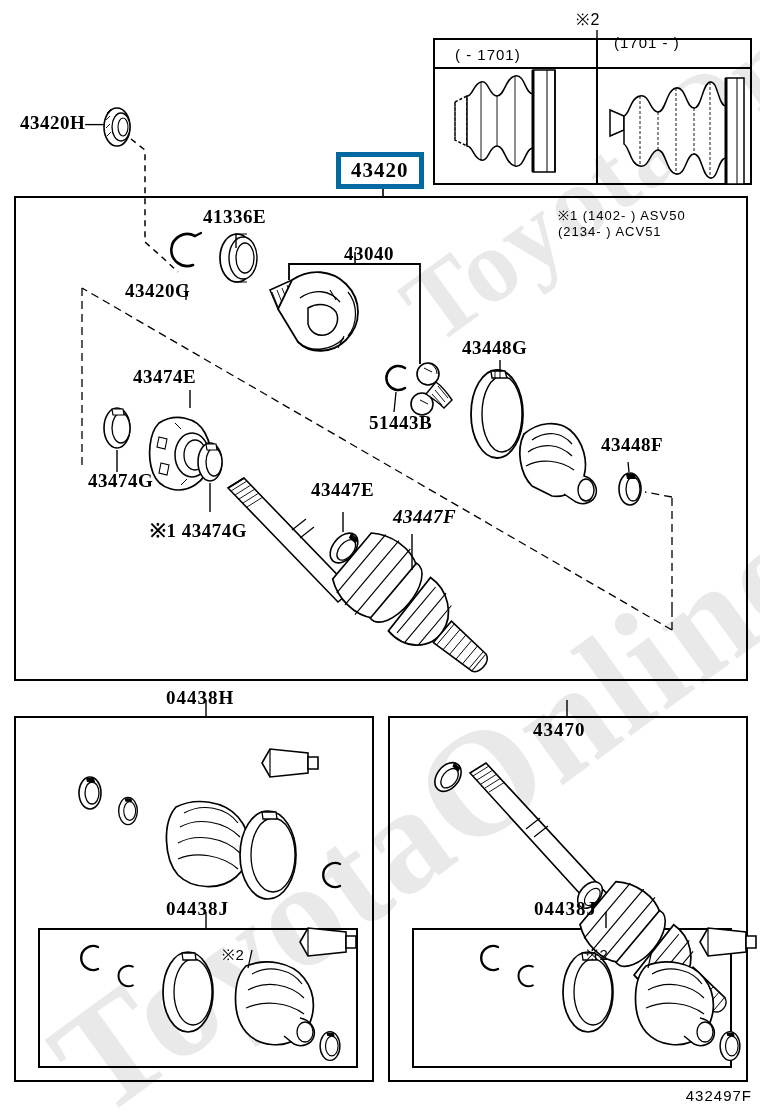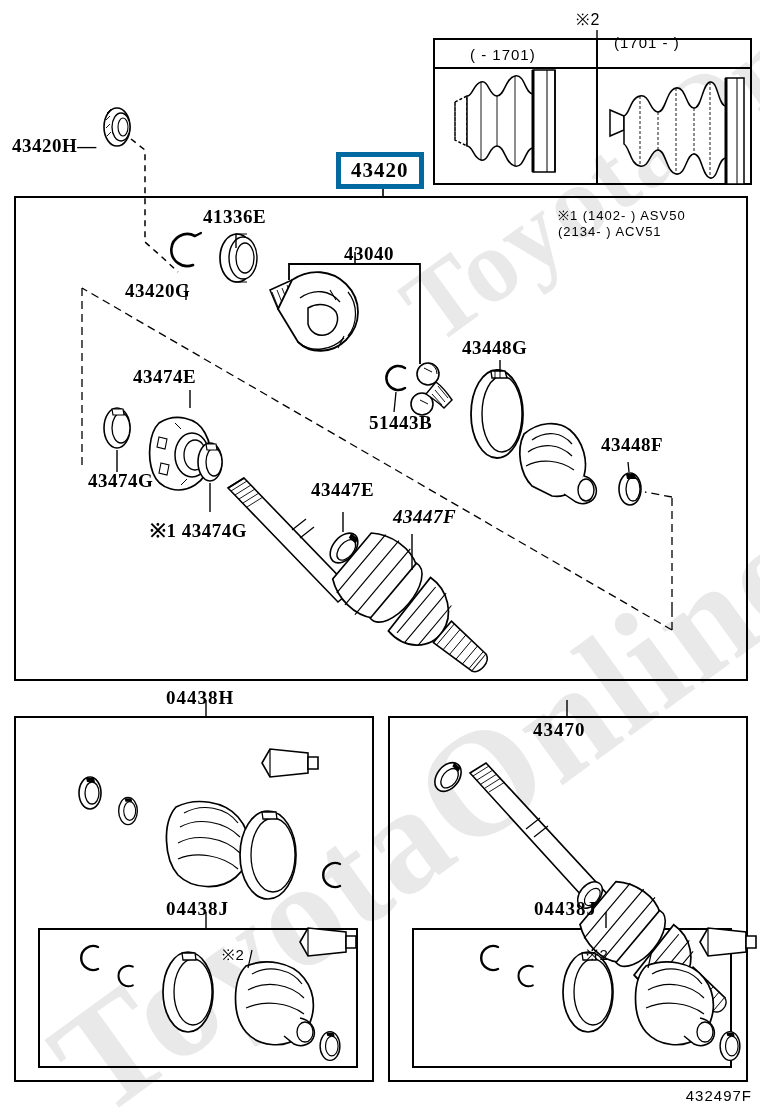--- a/index.html
+++ b/index.html
@@ -415,29 +415,29 @@
 
   <div class="box" style="left:14px;top:196px;width:734px;height:485px;"></div>
 
   <div class="box" style="left:14px;top:716px;width:360px;height:366px;"></div>
   <div class="box" style="left:38px;top:928px;width:320px;height:140px;"></div>
 
   <div class="box" style="left:388px;top:716px;width:360px;height:366px;"></div>
   <div class="box" style="left:412px;top:928px;width:320px;height:140px;"></div>
 
   <div class="note mark" style="left:576px;top:8px;font-size:16px;">※2</div>
-  <div class="note" style="left:455px;top:46px;font-size:15px;margin-left:15px;">(      - 1701)</div>
+  <div class="note" style="left:455px;top:46px;font-size:15px;">(      - 1701)</div>
   <div class="note" style="left:614px;top:34px;font-size:15px;">(1701 -       )</div>
 
   <div class="badge" style="left:336px;top:152px;">43420</div>
 
   <div class="note" style="left:558px;top:206px;">※1 (1402-      ) ASV50</div>
   <div class="note" style="left:558px;top:224px;">       (2134-      ) ACV51</div>
 
-  <div class="lbl" style="left:12px;top:112px;margin-top:23px;">43420H—</div>
+  <div class="lbl" style="left:20px;top:112px;">43420H—</div>
   <div class="lbl" style="left:203px;top:206px;">41336E</div>
   <div class="lbl" style="left:125px;top:280px;">43420G</div>
   <div class="lbl" style="left:344px;top:243px;">43040</div>
   <div class="lbl" style="left:462px;top:337px;">43448G</div>
   <div class="lbl" style="left:133px;top:366px;text-align:right;">43474E</div>
   <div class="lbl" style="left:369px;top:412px;">51443B</div>
   <div class="lbl" style="left:601px;top:434px;">43448F</div>
   <div class="lbl" style="left:88px;top:470px;">43474G</div>
   <div class="lbl" style="left:150px;top:517px;">※1 43474G</div>
   <div class="lbl" style="left:311px;top:479px;">43447E</div>

